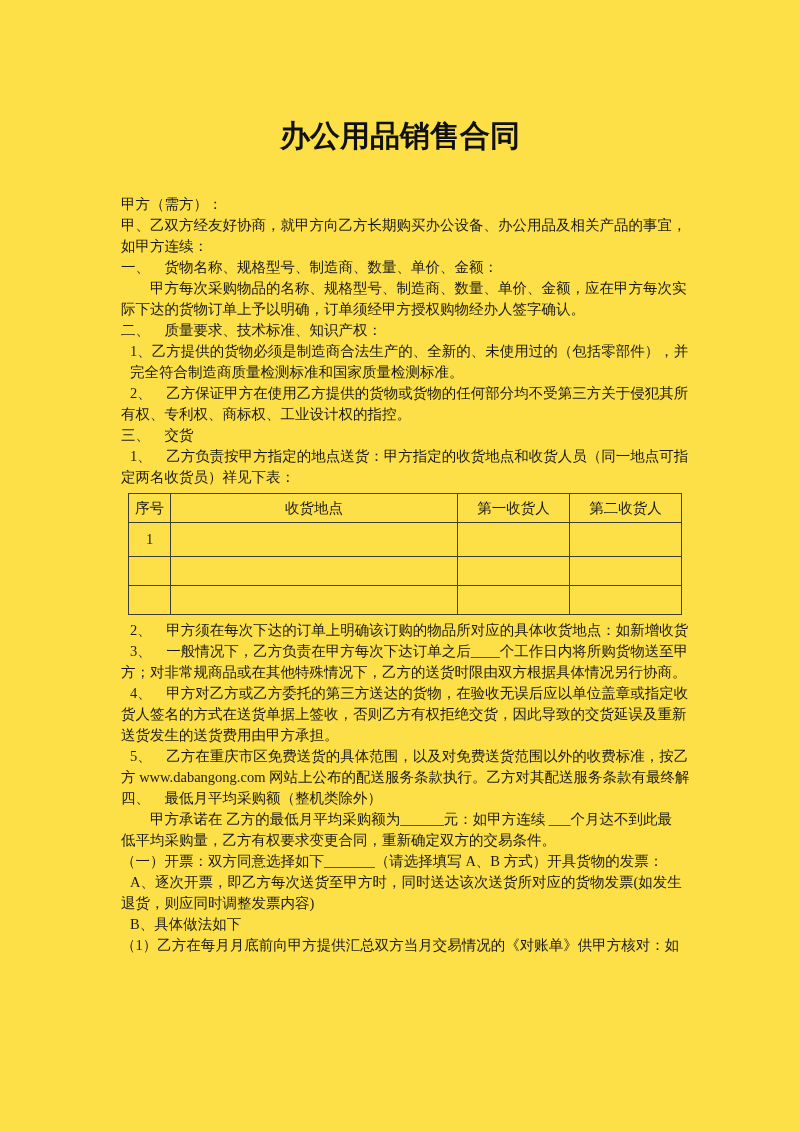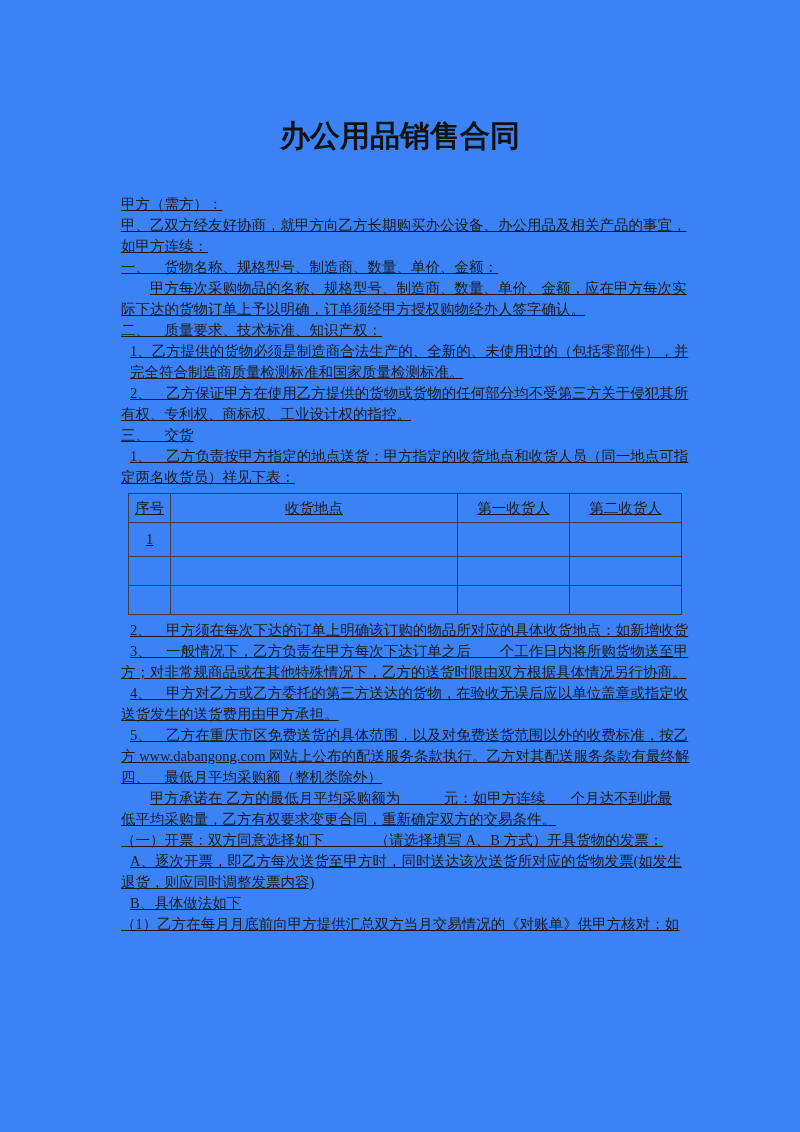--- a/index.html
+++ b/index.html
@@ -4,40 +4,39 @@
 <style>
   html, body {
     margin: 0;
     padding: 0;
     background: #ffffff;
   }
   .page {
     position: relative;
     width: 800px;
     height: 1132px;
-    background: #3b82f6;
+    background: #fde047;
     color: #1a1a1a;
     font-family: "Liberation Serif", "DejaVu Serif", serif;
     overflow: hidden;
   }
   .doc-title {
     margin: 0;
     padding-top: 118px;
     height: 36px;
     line-height: 36px;
     text-align: center;
     font-size: 30px;
     font-weight: bold;
     color: #111111;
   }
   .content {
     margin: 40px 0 0 121px;
     width: 570px;
     font-size: 14.5px;
-    text-decoration: underline;
   }
   .line {
     height: 21px;
     line-height: 21px;
     white-space: nowrap;
   }
   .ind1 { padding-left: 9px; }
   .ind2 { padding-left: 29px; }
 
   table.delivery {
@@ -121,20 +120,21 @@
         <td></td>
         <td></td>
       </tr>
     </tbody>
       </table>
 
     <div class="line ind1">2、　甲方须在每次下达的订单上明确该订购的物品所对应的具体收货地点：如新增收货</div>
     <div class="line ind1">3、　一般情况下，乙方负责在甲方每次下达订单之后____个工作日内将所购货物送至甲</div>
     <div class="line">方；对非常规商品或在其他特殊情况下，乙方的送货时限由双方根据具体情况另行协商。</div>
     <div class="line ind1">4、　甲方对乙方或乙方委托的第三方送达的货物，在验收无误后应以单位盖章或指定收</div>
+    <div class="line">货人签名的方式在送货单据上签收，否则乙方有权拒绝交货，因此导致的交货延误及重新</div>
     <div class="line">送货发生的送货费用由甲方承担。</div>
     <div class="line ind1">5、　乙方在重庆市区免费送货的具体范围，以及对免费送货范围以外的收费标准，按乙</div>
     <div class="line">方 www.dabangong.com 网站上公布的配送服务条款执行。乙方对其配送服务条款有最终解</div>
     <div class="line">四、　最低月平均采购额（整机类除外）</div>
     <div class="line ind2">甲方承诺在 乙方的最低月平均采购额为______元：如甲方连续 ___个月达不到此最</div>
     <div class="line">低平均采购量，乙方有权要求变更合同，重新确定双方的交易条件。</div>
     <div class="line">（一）开票：双方同意选择如下_______（请选择填写 A、B 方式）开具货物的发票：</div>
     <div class="line ind1">A、逐次开票，即乙方每次送货至甲方时，同时送达该次送货所对应的货物发票(如发生</div>
     <div class="line">退货，则应同时调整发票内容)</div>
     <div class="line ind1">B、具体做法如下</div>

